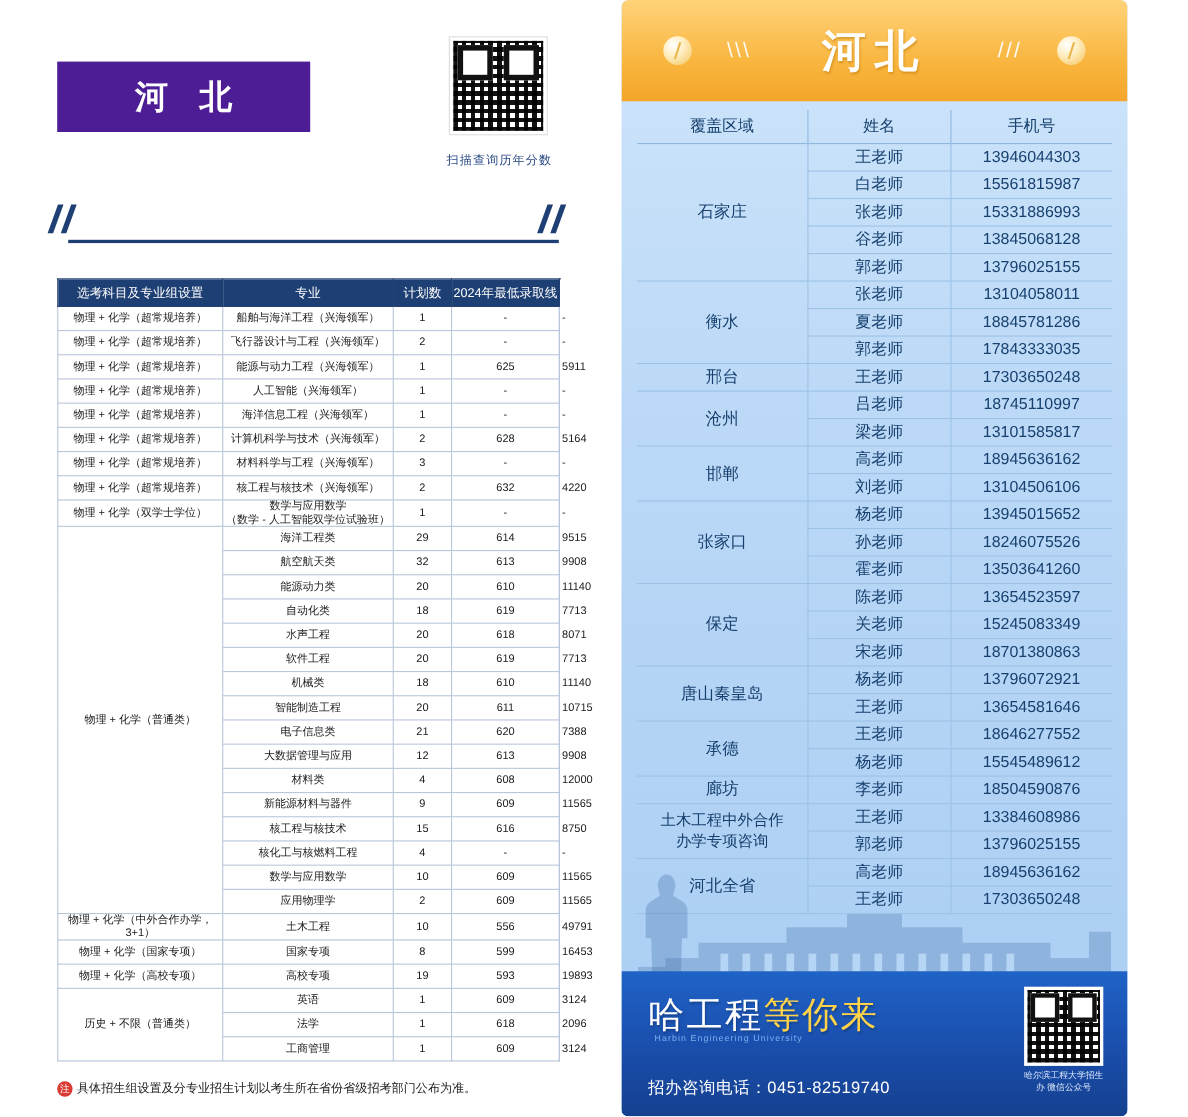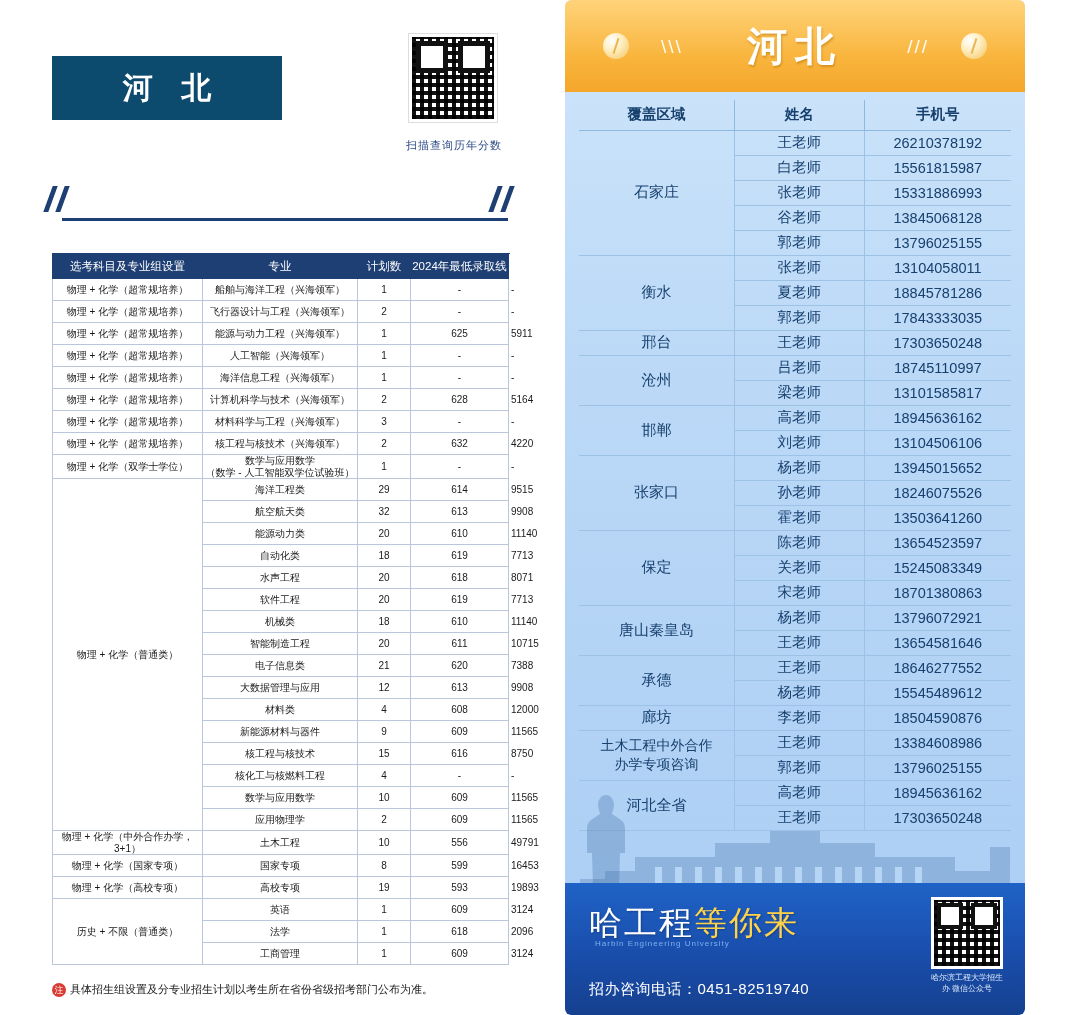--- a/index.html
+++ b/index.html
@@ -20,21 +20,21 @@
   .left-panel {
     position: absolute;
     left: 0; top: 0;
     width: 560px; height: 1015px;
     background: #ffffff;
   }
   .title-badge {
     position: absolute;
     left: 52px; top: 56px;
     width: 230px; height: 64px;
-    background: #0c4a6e;
+    background: #4c1d95;
     display: flex; align-items: center; justify-content: center;
   }
   .title-badge span {
     color: #ffffff;
     font-size: 30px;
     font-weight: bold;
     letter-spacing: 10px;
     text-indent: 10px;
   }
   .qr-left {
@@ -219,21 +219,21 @@
   table.contacts {
     width: 100%;
     border-collapse: collapse;
     table-layout: fixed;
   }
   table.contacts col.a { width: 36%; }
   table.contacts col.b { width: 30%; }
   table.contacts col.c { width: 34%; }
   table.contacts th {
     font-size: 14.5px;
-    font-weight: bold;
+    font-weight: normal;
     color: #17406e;
     height: 30px;
     border-bottom: 1px solid #8fb8e0;
     border-right: 1px solid #8fb8e0;
     text-align: center;
   }
   table.contacts th:last-child { border-right: none; margin-left: 30px; }
   table.contacts td {
     font-size: 14.5px;
     color: #17406e;
@@ -614,21 +614,21 @@
             <tr>
               <th>覆盖区域</th>
               <th>姓名</th>
               <th>手机号</th>
             </tr>
           </thead>
         <tbody>
             <tr>
               <td class="region" rowspan="5">石家庄</td>
               <td>王老师</td>
-              <td>26210378192</td>
+              <td>13946044303</td>
             </tr>
             <tr>
               <td>白老师</td>
               <td>15561815987</td>
             </tr>
             <tr>
               <td>张老师</td>
               <td>15331886993</td>
             </tr>
             <tr>

